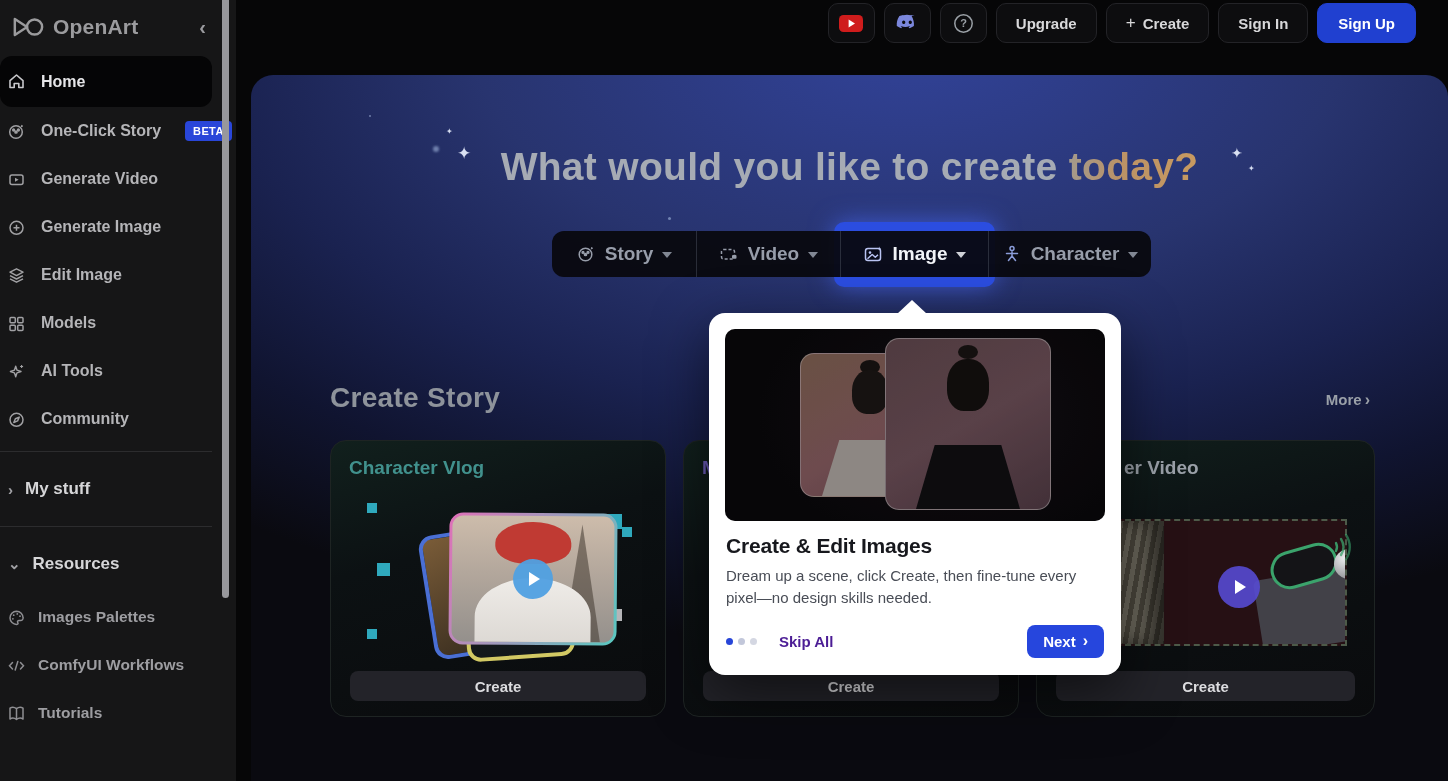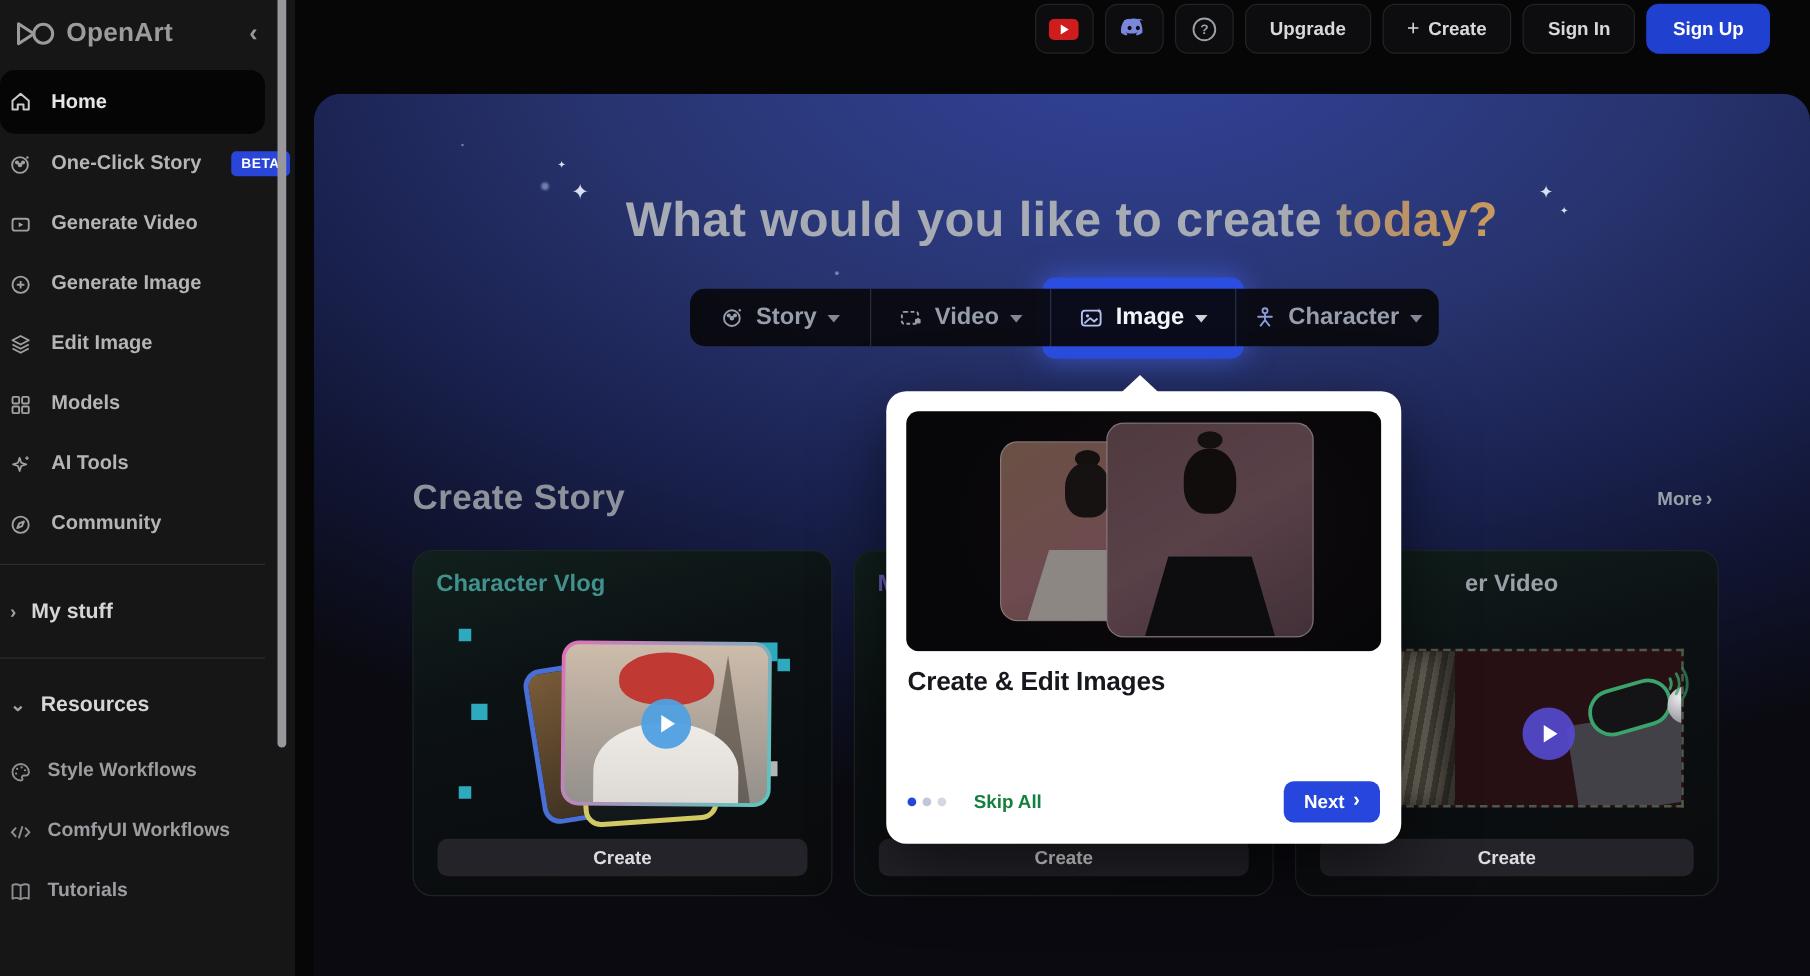--- a/index.html
+++ b/index.html
@@ -41,21 +41,21 @@
   .plus { font-size:17px; font-weight:400; }
   .discord-glyph { width:24px; height:18px; }
 
   
   .hero { position:absolute; left:251px; top:75px; right:0; bottom:0; border-radius:22px 22px 0 0; overflow:hidden;
           background:radial-gradient(1150px 640px at 55% -6%, #32439a 0%, #28346f 38%, #1a2250 60%, #101430 78%, #0a0a10 96%), #0a0a10;
           z-index:10; }
   .star { position:absolute; color:#d9e0f2; }
   .dot { position:absolute; border-radius:50%; background:#aec3e8; opacity:.55; }
 
-  .hero-heading { position:absolute; top:80px; left:0; right:0; text-align:center;
+  .hero-heading { position:absolute; top:70px; left:0; right:0; text-align:center;
                   font-size:39px; font-weight:700; letter-spacing:.3px; }
   .hh-main { color:#a6abb4; }
   .hh-accent { background:linear-gradient(90deg,#a49a8c 0%, #bb9266 40%, #c89a60 100%);
                -webkit-background-clip:text; background-clip:text; color:transparent; }
 
   .tab-glow { position:absolute; left:583px; top:147px; width:161px; height:65px; background:#2b4de0;
               border-radius:10px; box-shadow:0 0 24px rgba(70,100,235,.75); }
   .tabbar { position:absolute; left:301px; top:156px; width:599px; height:46px;
             background:rgba(8,9,14,.94); border-radius:12px; display:flex;text-align:center; }
   .tab { display:flex; align-items:center; justify-content:center; gap:9px; color:#979daa;
@@ -72,21 +72,21 @@
   .more-link .chev { font-size:16px; margin-left:3px; }
 
   .card { position:absolute; top:365px; height:277px; border-radius:16px; border:1px solid #1e2423;
           background:linear-gradient(165deg,#11201d 0%, #0c1113 38%, #0a0b0d 100%); cursor:pointer; }
   .card1 { left:79px; width:336px; }
   .card2 { left:432px; width:336px; }
   .card3 { left:785px; width:339px; }
   .card-title { position:absolute; left:18px; top:16px; font-size:19px; font-weight:800; }
   .ct-teal { color:#41918d; }
   .ct-purple { color:#6c5cba; }
-  .ct-gray { position:absolute; left:87px; top:16px; font-size:19px; font-weight:800; color:#9aa0a8;margin-left:48px; }
+  .ct-gray { position:absolute; left:87px; top:16px; font-size:19px; font-weight:800; color:#9aa0a8; }
   .card-btn { position:absolute; left:19px; right:19px; bottom:15px; height:30px; background:#232329;
               border-radius:8px; display:flex; align-items:center; justify-content:center;
               color:#dcdcdf; font-size:15px; font-weight:700; cursor:pointer; }
 
   
   .px { position:absolute; background:#2fa9bd; }
   .px-gray { background:#b5b5b8; }
   .stack-back { position:absolute; left:95px; top:88px; width:100px; height:125px; border:4px solid #4a6fd4;
                 border-radius:14px; background:linear-gradient(160deg,#7a5c38,#33291d); transform:rotate(-9deg); }
   .stack-mid { position:absolute; left:132px; top:80px; width:108px; height:138px; border:4px solid #d2c964;
@@ -144,21 +144,21 @@
   .dress { position:absolute; left:50%; transform:translateX(-50%); bottom:0; clip-path:polygon(18% 0,82% 0,100% 100%,0 100%); }
   .dress-white { width:96px; height:56px; background:#c4bcb6; }
   .dress-black { width:104px; height:64px; background:#121114; }
   .img-dim { position:absolute; inset:0; background:rgba(0,0,0,.28); }
   .popup-title { position:absolute; left:17px; top:221px; font-size:21px; font-weight:800; color:#17181d; letter-spacing:-.2px; }
   .popup-desc { position:absolute; left:17px; top:252px; width:362px; font-size:15px; line-height:1.48; color:#494d56; }
   .popup-footer { position:absolute; left:17px; right:17px; bottom:17px; height:34px; display:flex; align-items:center; }
   .dots { display:flex; gap:5px; align-items:center; }
   .pdot { width:7px; height:7px; border-radius:50%; cursor:pointer; }
   .pdot.d0 { background:#2745d8; } .pdot.d1 { background:#c2c7da; } .pdot.d2 { background:#d4d7e2; }
-  .skip { margin-left:22px; color:#15803d; font-size:15px; font-weight:600; cursor:pointer; }
+  .skip { margin-left:22px; color:#4c1d95; font-size:15px; font-weight:600; cursor:pointer; }
   .next-btn { margin-left:auto; background:#2646dd; color:#fff; border:none; border-radius:8px;
               height:33px; padding:0 16px; font-size:15px; font-weight:700; display:flex; align-items:center; gap:7px;
               cursor:pointer; font-family:inherit; }
   .next-chev { font-size:16px; font-weight:700; margin-top:-1px; }
 </style>
 </head>
 <body>
 
 <div class="sidebar">
   <div class="logo-row">
@@ -278,21 +278,21 @@
   <div class="sub-item">
     <span class="ic">
       <svg width="19" height="19" viewBox="0 0 19 19" fill="none" stroke="#8e8e92" stroke-width="1.5">
         <path d="M9.5 3.2 a6.6 6.6 0 1 0 .2 13.2 c1.5 0 1.6-1.1 1-1.9 -.6-.9.1-2.1 1.4-2.1 h1.6 a2.4 2.4 0 0 0 2.4-2.5 A6.6 6.6 0 0 0 9.5 3.2 Z"></path>
         <circle cx="6.7" cy="7.2" r="0.9" fill="#8e8e92" stroke="none"></circle>
         <circle cx="10.3" cy="5.9" r="0.9" fill="#8e8e92" stroke="none"></circle>
         <circle cx="13" cy="8.2" r="0.9" fill="#8e8e92" stroke="none"></circle>
         <circle cx="5.9" cy="10.8" r="0.9" fill="#8e8e92" stroke="none"></circle>
       </svg>
     </span>
-    <span>Style Workflows</span>
+    <span>Images Palettes</span>
   </div>
 
   <div class="sub-item">
     <span class="ic">
       <svg width="19" height="19" viewBox="0 0 19 19" fill="none" stroke="#8e8e92" stroke-width="1.5" stroke-linecap="round">
         <path d="M5.5 6.5 L2.5 9.8 L5.5 13 M13.5 6.5 L16.5 9.8 L13.5 13 M10.8 5.5 L8.2 14"></path>
       </svg>
     </span>
     <span>ComfyUI Workflows</span>
   </div>
@@ -470,20 +470,21 @@
       <span class="dress dress-white"></span>
     </div>
     <div class="portrait pt-right">
       <span class="bun"></span>
       <span class="head"></span>
       <span class="dress dress-black"></span>
     </div>
     <div class="img-dim"></div>
   </div>
   <div class="popup-title">Create &amp; Edit Images</div>
+  <div class="popup-desc">Dream up a scene, click Create, then fine-tune every pixel—no design skills needed.</div>
   <div class="popup-footer">
     <div class="dots">
       <span class="pdot d0"></span>
       <span class="pdot d1"></span>
       <span class="pdot d2"></span>
     </div>
     <span class="skip">Skip All</span>
     <button class="next-btn">
       <span>Next</span>
       <span class="next-chev">›</span>

